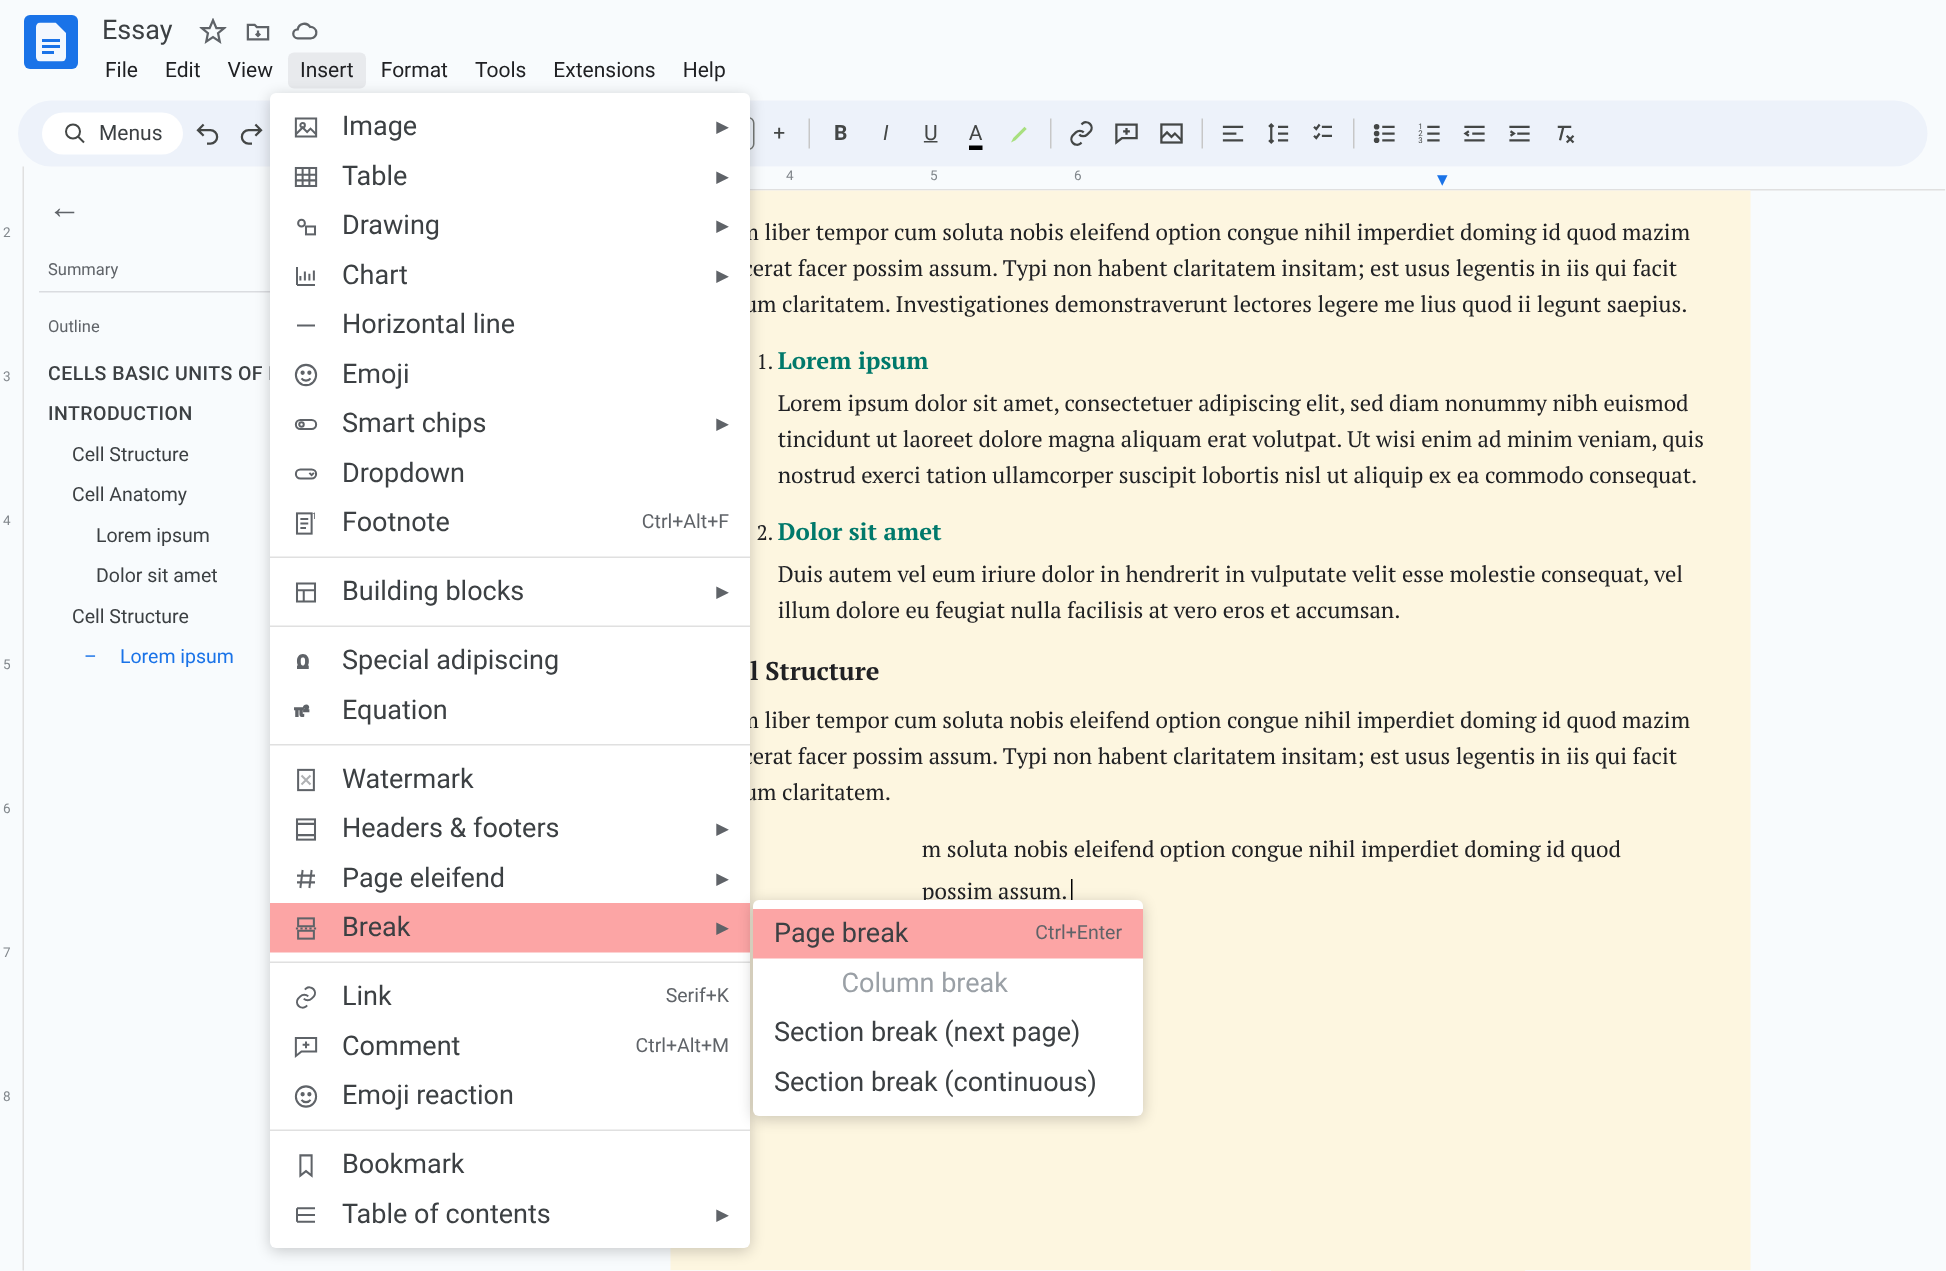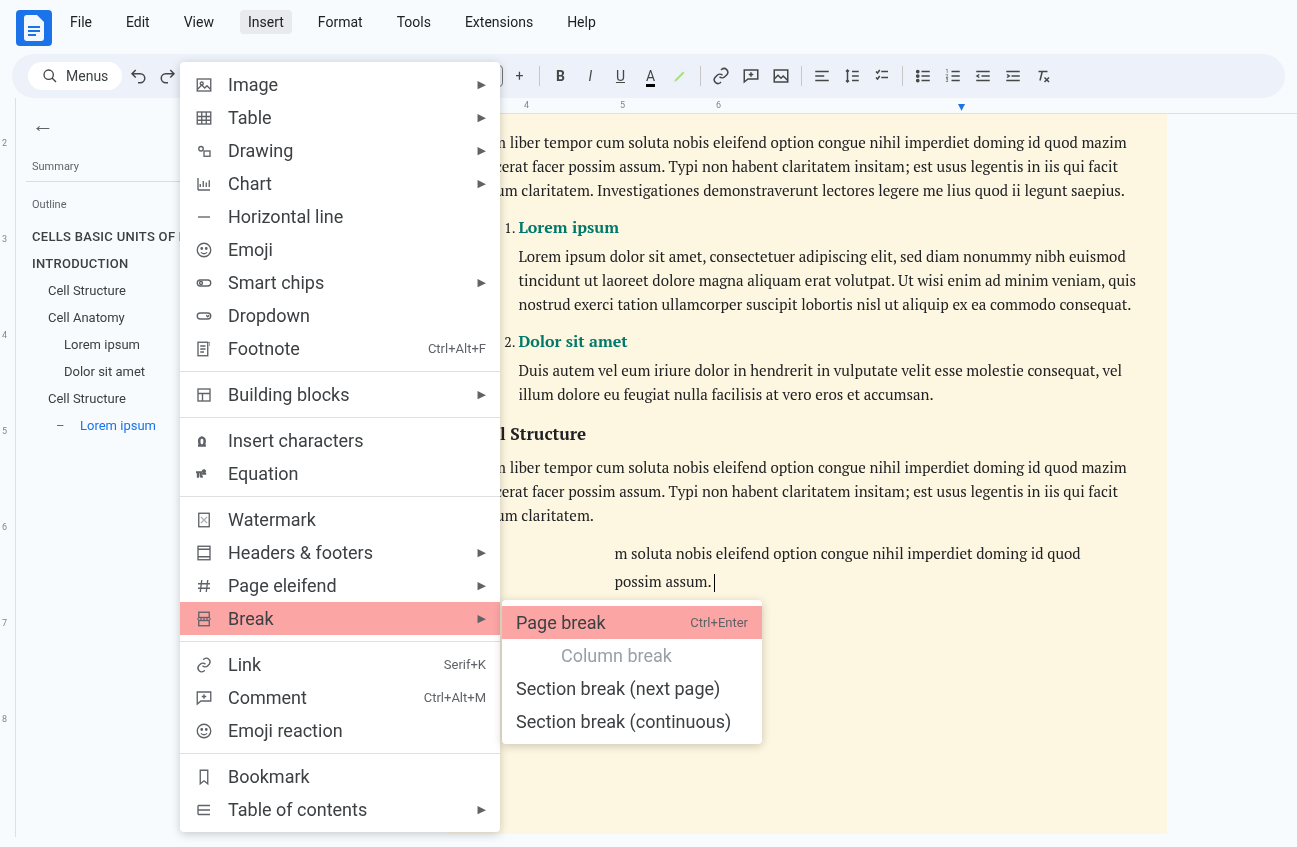--- a/index.html
+++ b/index.html
@@ -4,21 +4,21 @@
 <style>
 * { margin: 0; padding: 0; box-sizing: border-box; }
 body { font-family: "Google Sans", Roboto, Arial, sans-serif; font-size: 14px; color: #3c4043; background: #f8fbfd; overflow: hidden; width: 1297px; height: 847px; }
 .header { display: flex; align-items: flex-start; padding: 8px 16px 0 16px; }
 .logo { width: 36px; height: 36px; background: #1a73e8; border-radius: 4px; display: flex; align-items: center; justify-content: center; margin-right: 10px; margin-top: 2px; }
 .logo svg { fill: #fff; }
 .title-area { display: flex; flex-direction: column; }
 .title-row { display: flex; align-items: center; gap: 12px; }
 .doc-title { font-size: 18px; color: #3c4043; padding: 2px 6px; }
 .title-icon { color: #5f6368; cursor: pointer; }
-.menu-bar { display: flex; gap: 18px; margin-top: 2px; }
+.menu-bar { display: flex; gap: 2px; margin-top: 2px; }
 .menu-item { padding: 4px 8px; border-radius: 4px; cursor: pointer; color: #202124; }
 .menu-item.active { background: #e8eaed; }
 
 .toolbar { display: flex; align-items: center; padding: 6px 16px; gap: 2px; background: #edf2fa; border-radius: 24px; margin: 8px 12px 0 12px; height: 44px; }
 .search-btn { display: flex; align-items: center; gap: 8px; background: #fff; border-radius: 16px; padding: 6px 14px; cursor: pointer; }
 .tool-btn { width: 28px; height: 28px; display: flex; align-items: center; justify-content: center; cursor: pointer; border-radius: 4px; color: #444746; }
 .tool-sep { width: 1px; height: 20px; background: #c7c7c7; margin: 0 4px; }
 .font-name { padding: 4px 8px; min-width: 70px; cursor: pointer; display: flex; align-items: center; gap: 6px; }
 .font-size-group { display: flex; align-items: center; gap: 2px; }
 .font-size-box { border: 1px solid #747775; border-radius: 4px; padding: 2px 8px; width: 32px; text-align: center; }
@@ -74,20 +74,39 @@
 <div class="header">
   <div class="logo">
     <svg width="20" height="26" viewBox="0 0 20 26">
         <path d="M3 0h10l7 7v16a3 3 0 0 1-3 3H3a3 3 0 0 1-3-3V3a3 3 0 0 1 3-3z" fill="#fff" opacity="0.95"></path>
         <rect x="4" y="11" width="12" height="2" fill="#1a73e8"></rect>
         <rect x="4" y="15" width="12" height="2" fill="#1a73e8"></rect>
         <rect x="4" y="19" width="8" height="2" fill="#1a73e8"></rect>
       </svg>
   </div>
   <div class="title-area">
+    <div class="title-row">
+      <span class="doc-title">Essay</span>
+      <span class="title-icon">
+          <svg width="18" height="18" viewBox="0 0 24 24" fill="none" stroke="#5f6368" stroke-width="2">
+            <path d="M12 2l3 7h7l-5.5 4.5L18 21l-6-4-6 4 1.5-7.5L2 9h7z"></path>
+          </svg>
+        </span>
+      <span class="title-icon">
+          <svg width="18" height="18" viewBox="0 0 24 24" fill="none" stroke="#5f6368" stroke-width="2">
+            <path d="M3 6h6l2 2h10v11H3z"></path>
+            <path d="M12 11v5m-2-2l2 2 2-2"></path>
+          </svg>
+        </span>
+      <span class="title-icon">
+          <svg width="20" height="18" viewBox="0 0 24 24" fill="none" stroke="#5f6368" stroke-width="2">
+            <path d="M6 18a4 4 0 0 1 0-8 6 6 0 0 1 11-2 5 5 0 0 1 1 10H6z"></path>
+          </svg>
+        </span>
+    </div>
     <div class="menu-bar" id="menu-bar">
         <div class="menu-item">File</div>
         <div class="menu-item">Edit</div>
         <div class="menu-item">View</div>
         <div class="menu-item active">Insert</div>
         <div class="menu-item">Format</div>
         <div class="menu-item">Tools</div>
         <div class="menu-item">Extensions</div>
         <div class="menu-item">Help</div>
       </div>
@@ -371,21 +390,21 @@
       <span class="dd-label">Building blocks</span>
       <span class="dd-arrow">▶</span>
     </div>
     <div class="dd-sep"></div>
     <div class="dd-item">
       <span class="dd-icon">
         <svg width="18" height="18" viewBox="0 0 24 24" fill="none" stroke="#5f6368" stroke-width="1.8">
           <text x="4" y="18" font-size="16" fill="#5f6368">Ω</text>
         </svg>
       </span>
-      <span class="dd-label">Insert characters</span>
+      <span class="dd-label">Special adipiscing</span>
     </div>
     <div class="dd-item">
       <span class="dd-icon">
         <svg width="18" height="18" viewBox="0 0 24 24" fill="none" stroke="#5f6368" stroke-width="1.8">
           <text x="2" y="16" font-size="13" fill="#5f6368">π²</text>
         </svg>
       </span>
       <span class="dd-label">Equation</span>
     </div>
     <div class="dd-sep"></div>

